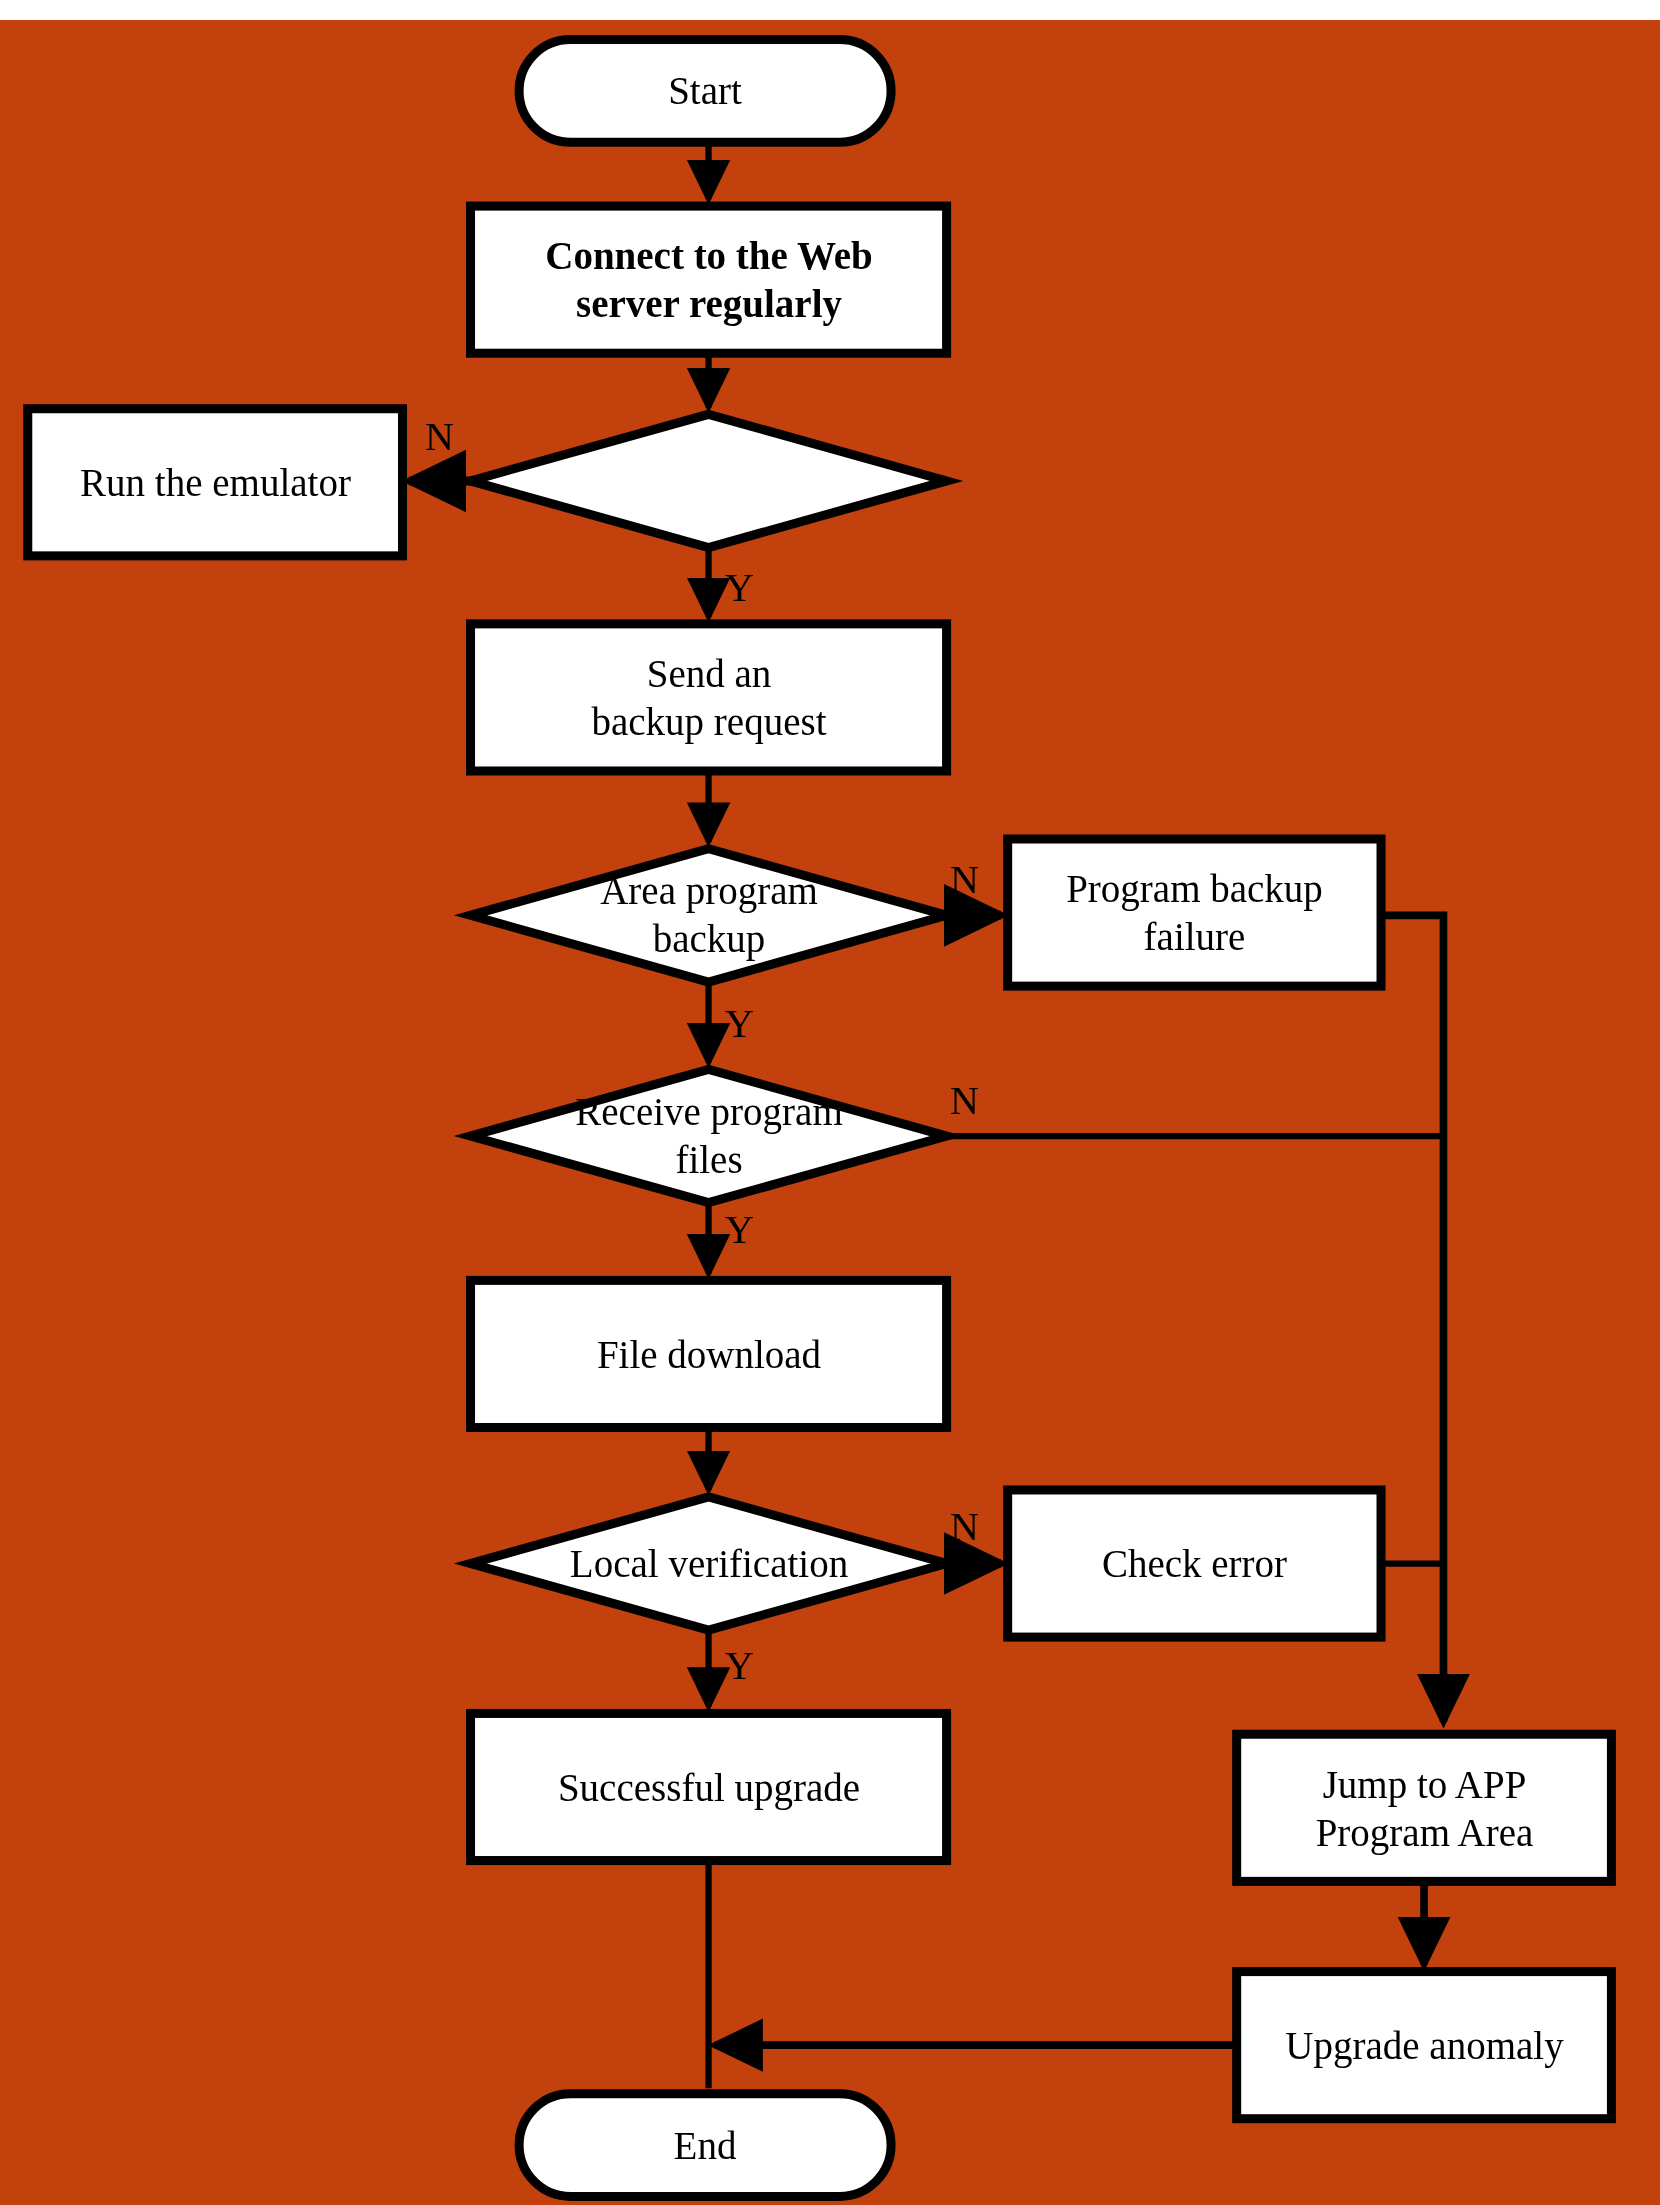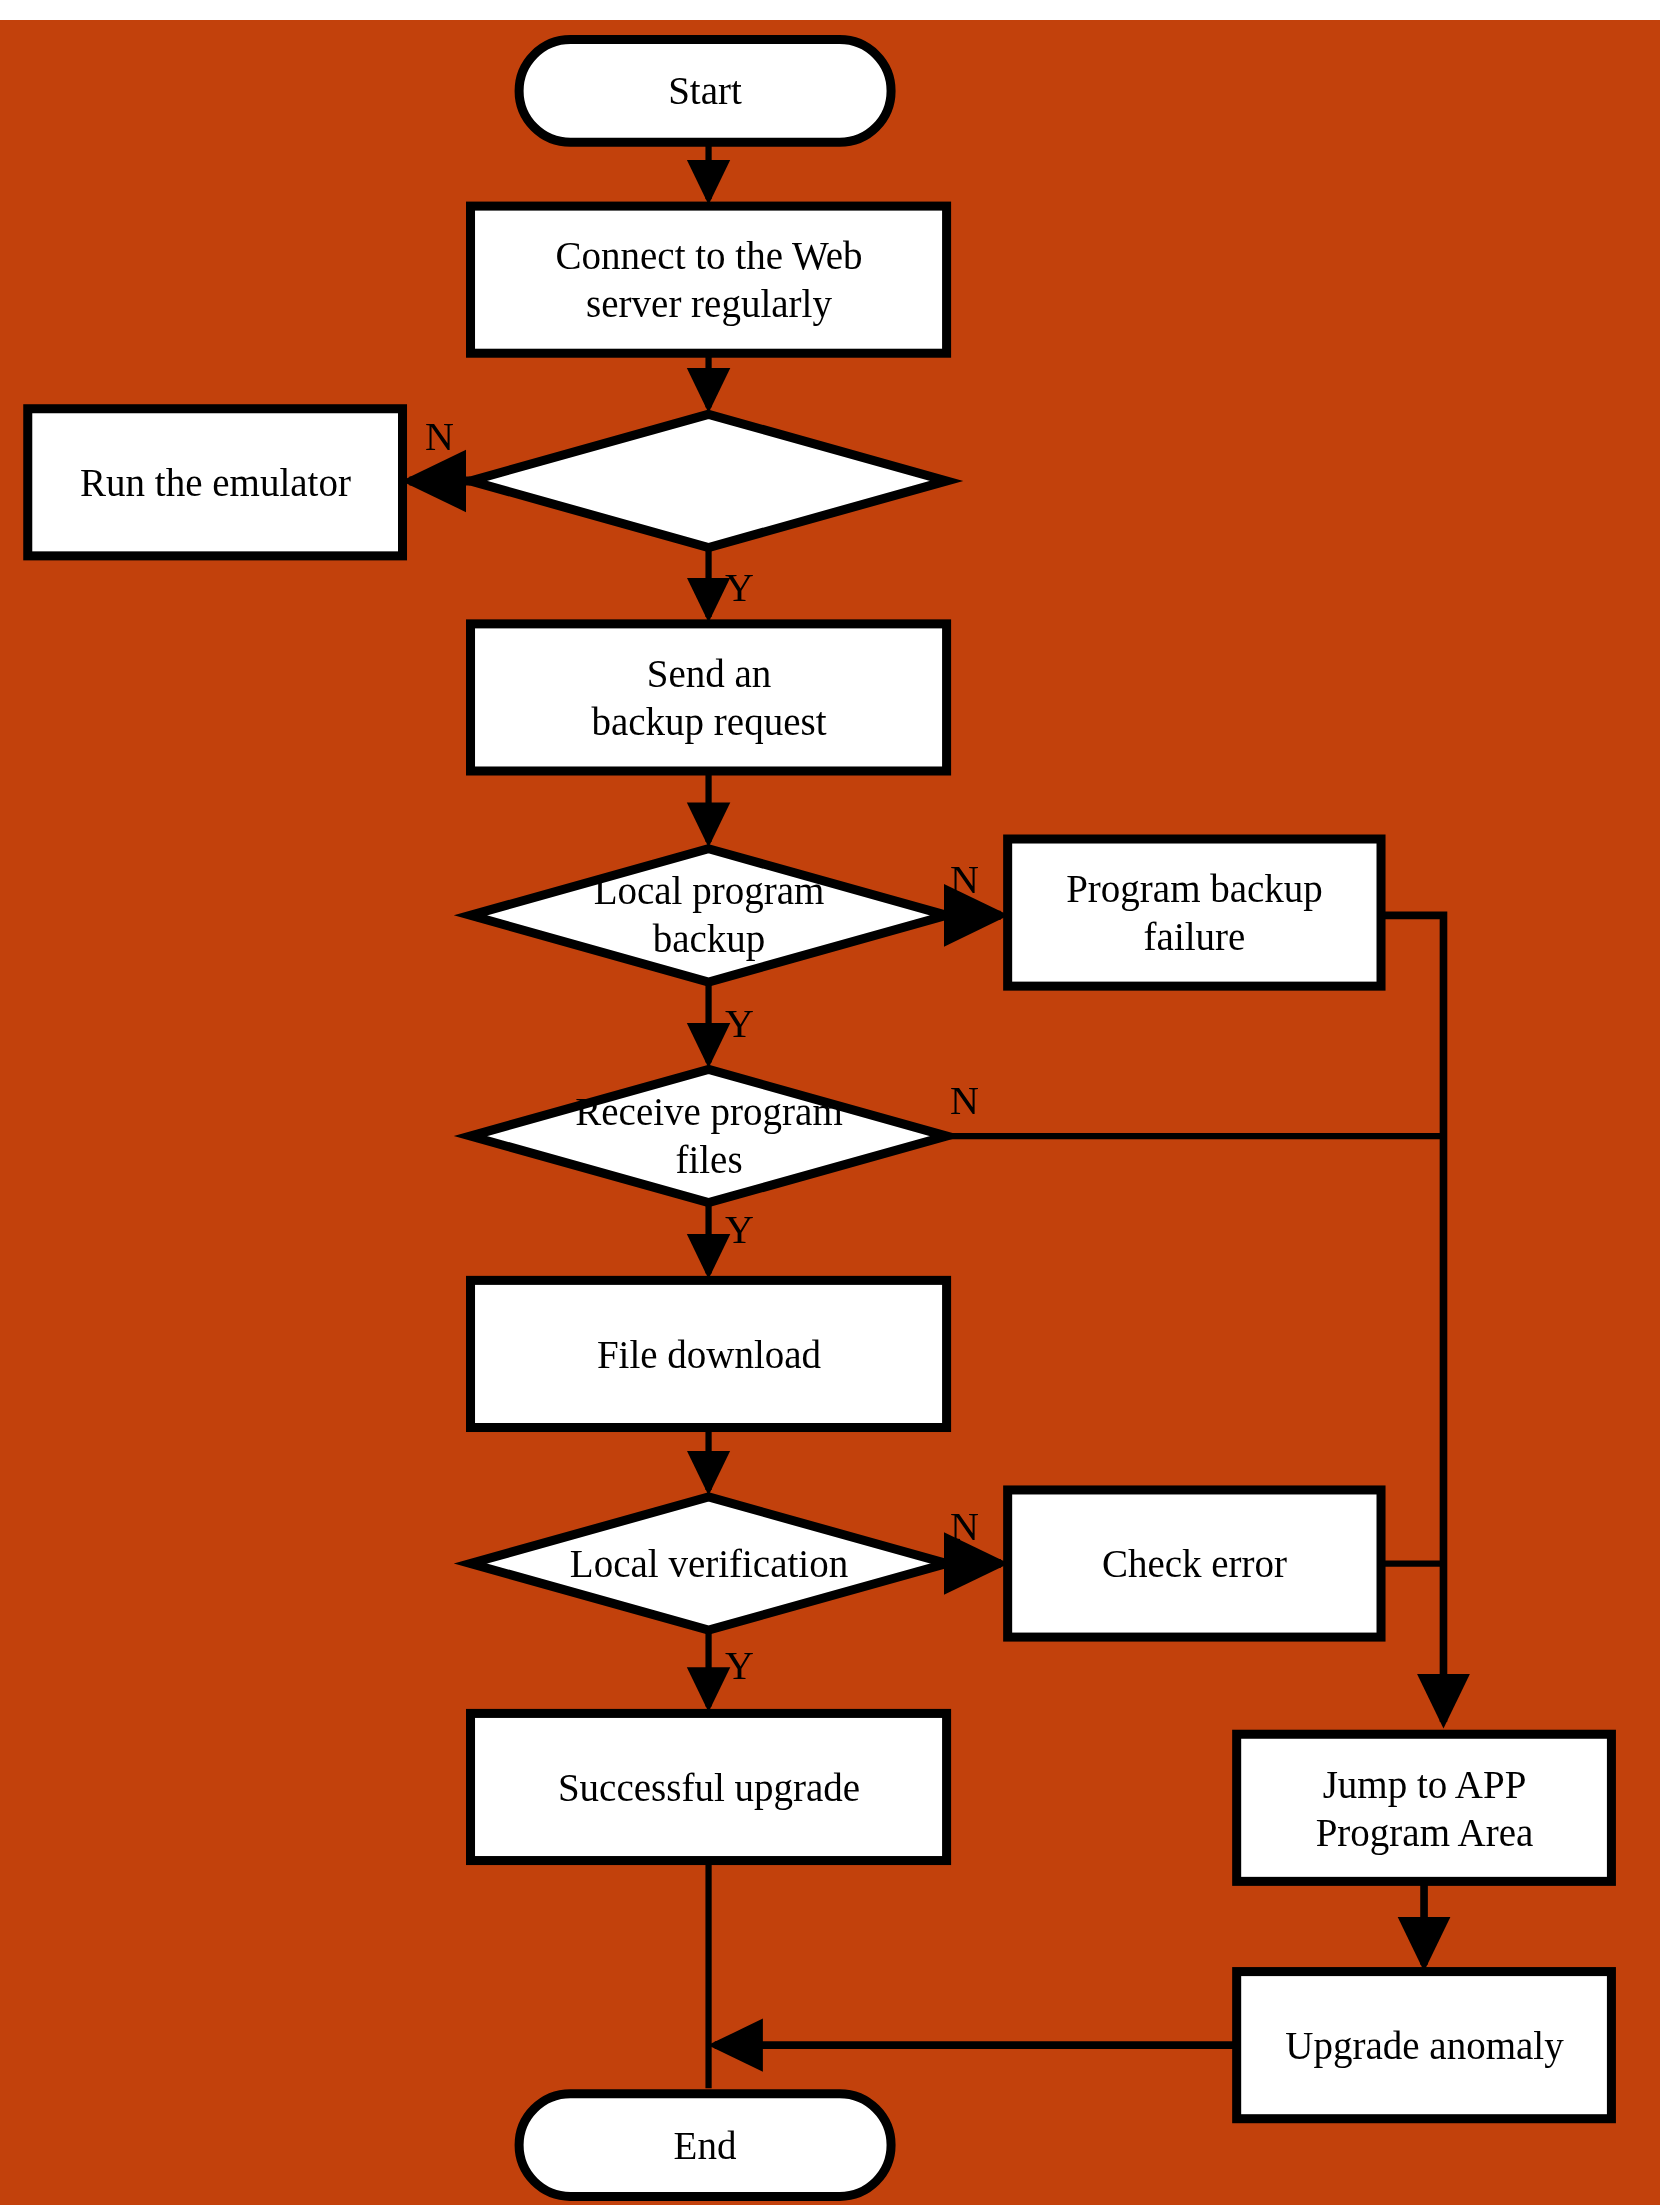--- a/index.html
+++ b/index.html
@@ -118,30 +118,30 @@
     <line x1="2052" y1="2682" x2="2052" y2="2802" stroke="#000000" stroke-width="11" marker-end="url(#arrow)"></line>
 
     <path d="M 1782 2918 L 1030 2918" fill="none" stroke="#000000" stroke-width="11" marker-end="url(#arrow)"></path>
 
     <line x1="1021" y1="2652" x2="1021" y2="2980" stroke="#000000" stroke-width="9"></line>
 
   </svg>
 
   <div class="node-label" style="left:519px; top:19.4px; width:372px; height:103px;">Start</div>
 
-  <div class="node-label" style="left:471px; top:186px; width:476px; height:147px;">Connect to the Web
+  <div class="node-label" style="left:471px; top:186px; width:476px; height:147px;font-weight:bold;">Connect to the Web
 server regularly</div>
 
 
   <div class="node-label" style="left:28px; top:389px; width:375px; height:147px;">Run the emulator</div>
 
   <div class="node-label" style="left:471px; top:604px; width:476px; height:147px;">Send an
 backup request</div>
 
-  <div class="node-label" style="left:471px; top:841px; width:476px; height:108px;">Local program
+  <div class="node-label" style="left:471px; top:841px; width:476px; height:108px;">Area program
 backup</div>
 
   <div class="node-label" style="left:1008px; top:819px; width:373px; height:147px;">Program backup
 failure</div>
 
   <div class="node-label" style="left:471px; top:1062px; width:476px; height:108px;text-align:center;">Receive program
 files</div>
 
   <div class="node-label" style="left:471px; top:1261px; width:476px; height:147px;">File download</div>
 

